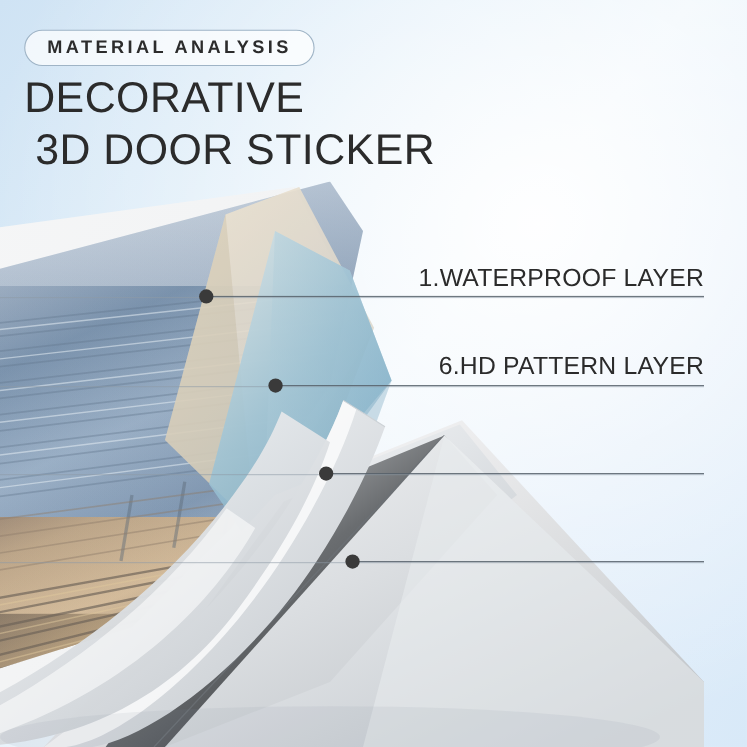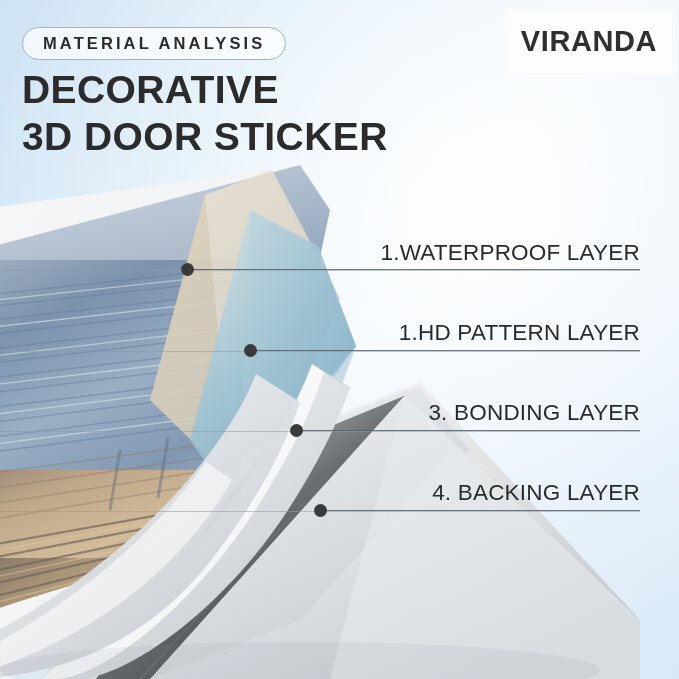--- a/index.html
+++ b/index.html
@@ -20,24 +20,24 @@
   .pill{
     position:absolute;left:22px;top:27px;height:31px;
     display:flex;align-items:center;justify-content:center;
     padding:0 20px;border:1.6px solid #9fb4c6;border-radius:18px;
     background:rgba(255,255,255,.70);
     font-size:16.5px;letter-spacing:3.1px;color:#2c2c2c;font-weight:700;
     white-space:nowrap;
   }
   .title{
     position:absolute;left:22px;top:66px;width:520px;
-    font-size:39px;line-height:47px;font-weight:700;
+    font-size:39px;line-height:47px;font-weight:400;
     letter-spacing:.4px;color:#2b2b2b;
   }
-  .title .l2{display:block;}
+  .title .l2{display:block;margin-left:10px;}
   .brand{
     position:absolute;left:505px;top:9px;width:166px;height:63px;
     background:#fdfdfd;border:1px solid #f4f8fb;
     display:flex;align-items:center;justify-content:center;
     box-shadow:0 0 0 1px rgba(255,255,255,.6);
   }
   .brand span{
     font-size:29px;font-weight:700;letter-spacing:.6px;color:#2f2f2f;
   }
 
@@ -278,35 +278,26 @@
   <div class="leader" style="left:302px;top:430px;width:338px;"></div>
   <div class="dot" style="left:290px;top:424px;"></div>
 
   <div class="leader" style="left:326px;top:510px;width:314px;"></div>
   <div class="dot" style="left:314px;top:504px;"></div>
 
   <div class="callout c1">
     <span class="txt">1.WATERPROOF LAYER</span>
   </div>
   <div class="callout c2">
-    <span class="txt">1.HD PATTERN LAYER</span>
-  </div>
-  <div class="callout c3">
-    <span class="txt">3. BONDING LAYER</span>
-  </div>
-  <div class="callout c4">
-    <span class="txt">4. BACKING LAYER</span>
+    <span class="txt">6.HD PATTERN LAYER</span>
   </div>
 
   <div class="pill">
     <span>MATERIAL ANALYSIS</span>
   </div>
 
   <div class="title">
     <span class="l1">DECORATIVE</span>
     <span class="l2">3D DOOR STICKER</span>
   </div>
 
-  <div class="brand">
-    <span>VIRANDA</span>
-  </div>
 
 </div>
 
 </body></html>

